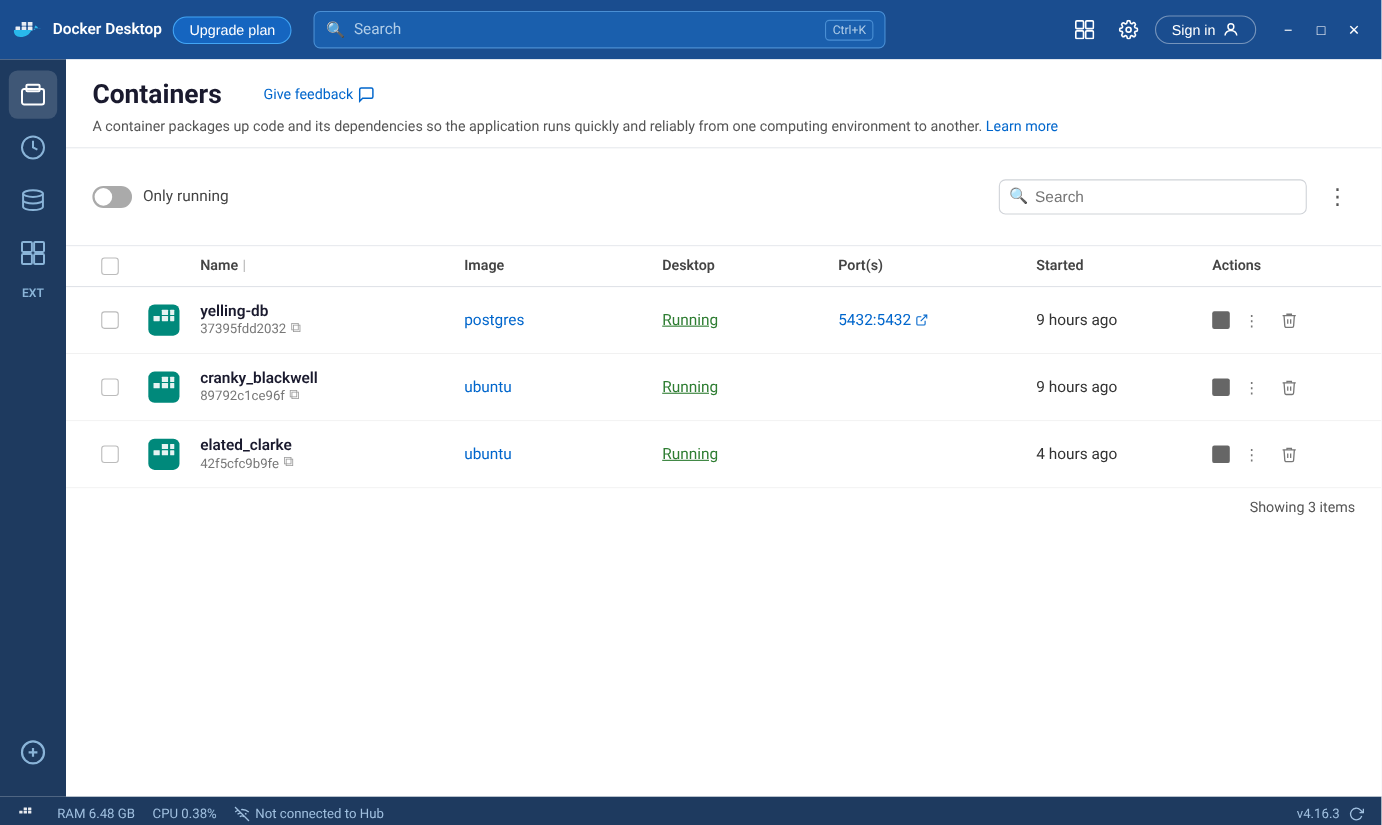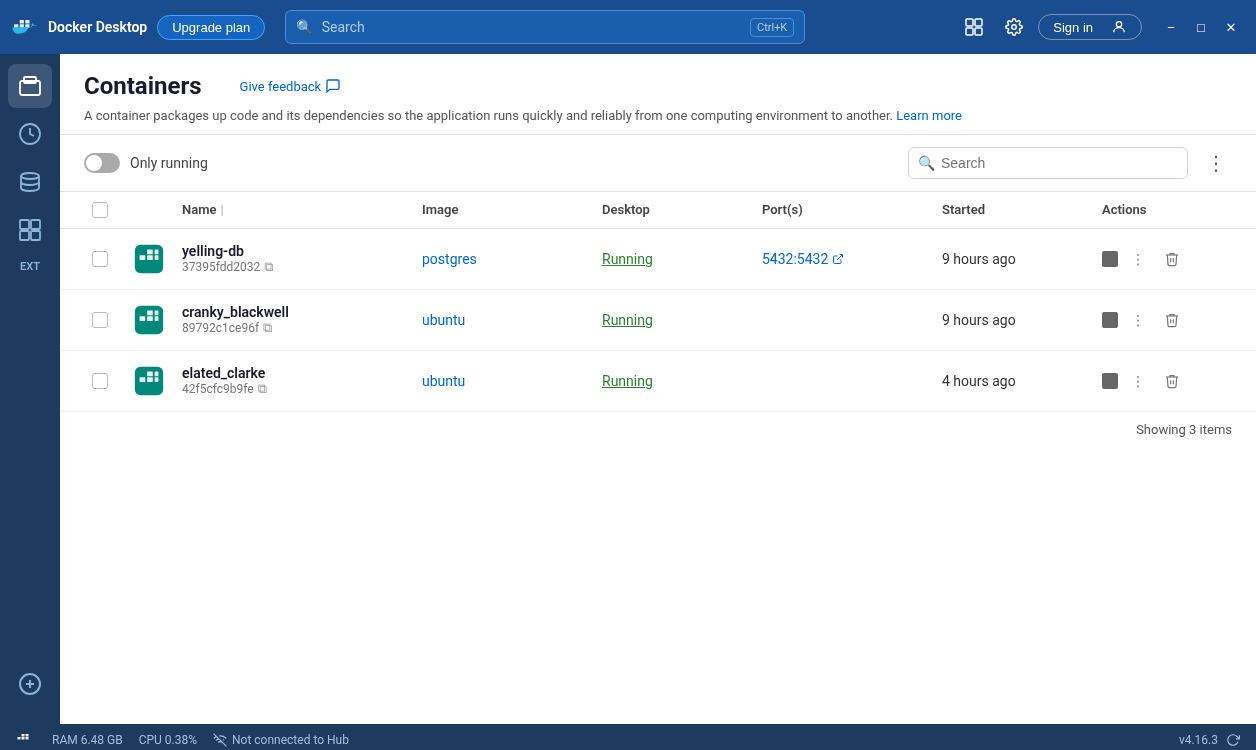--- a/index.html
+++ b/index.html
@@ -78,21 +78,21 @@
       font-size: 16px;
     }
     .sign-in-btn {
       background: transparent;
       border: 1px solid rgba(255,255,255,0.4);
       color: white;
       border-radius: 20px;
       padding: 4px 14px;
       font-size: 13px;
       cursor: pointer;
-      display: flex; align-items: center; gap: 18px;
+      display: flex; align-items: center; gap: 6px;
     }
     .win-controls {
       display: flex;
       gap: 4px;
       margin-left: 8px;
     }
     .win-btn {
       background: transparent;
       border: none;
       color: white;
@@ -184,21 +184,21 @@
     .learn-more {
       color: #0066cc;
       text-decoration: none;
       cursor: pointer;
     }
 
     
     .toolbar {
       display: flex;
       align-items: center;
-      padding: 12px 24px;
+      padding: 28px 24px;
       background: white;
       border-bottom: 1px solid #e0e3e8;
       gap: 12px;
     }
     .toggle-container {
       display: flex;
       align-items: center;
       gap: 10px;
     }
     .toggle {

